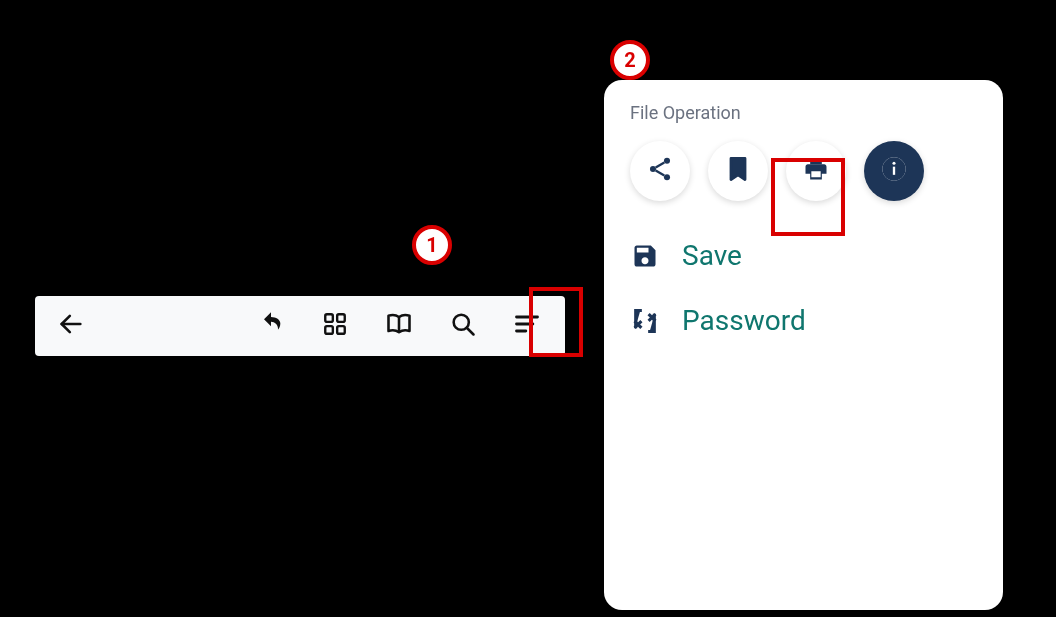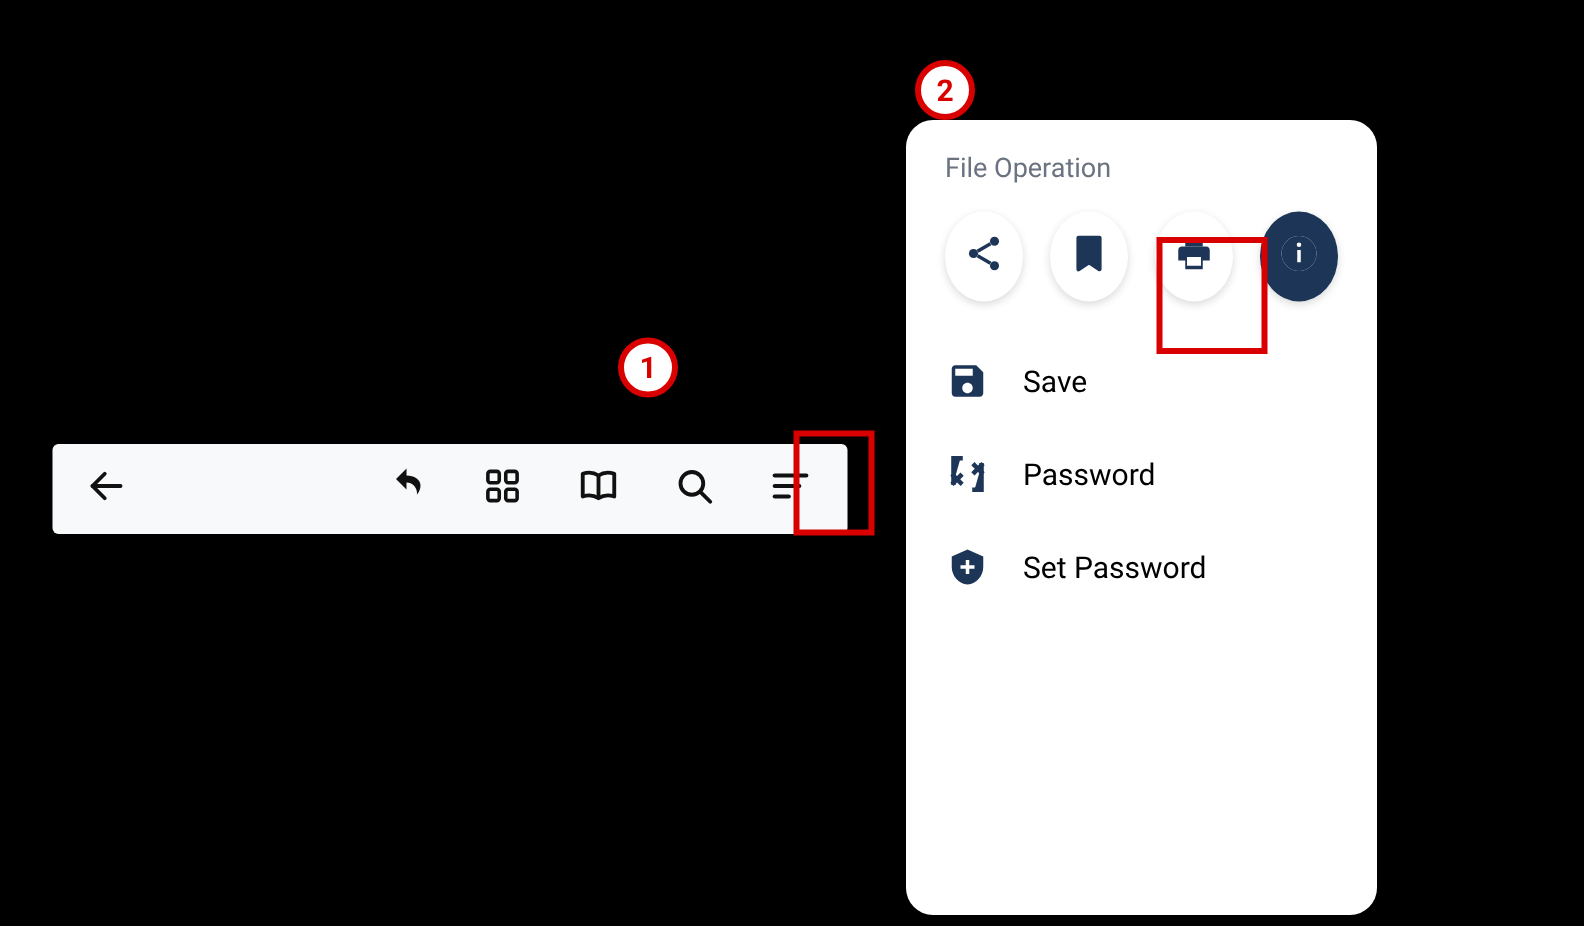--- a/index.html
+++ b/index.html
@@ -49,21 +49,21 @@
     display:flex; align-items:center; justify-content:center;
     font-weight:700; font-size:20px; color:#d90000;
   }
   .c1 { left: 412px; top: 225px; }
   .c2 { left: 610px; top: 40px; }
 
   
   .panel {
     position:absolute;
     left: 604px; top: 80px;
-    width: 314px; height: 530px;
+    width: 399px; height: 530px;
     background:#fff;
     border-radius:18px;
     box-shadow: 0 4px 20px rgba(0,0,0,.3);
     padding: 22px 0 16px 0;
     display:flex; flex-direction:column;
   }
   .panel-title {
     color:#6b7280;
     font-size:18px;
     padding: 0 26px 18px 26px;
@@ -90,21 +90,21 @@
 
   .menu-list { display:flex; flex-direction:column; }
   .menu-item {
     display:flex; align-items:center;
     gap:22px;
     padding: 16px 26px;
     cursor:pointer;
   }
   .menu-item .micon { width:30px; height:30px; flex:0 0 30px; display:flex; align-items:center; justify-content:center; }
   .menu-item .micon svg { width:28px; height:28px; fill:#1d3557; }
-  .menu-item .mlabel { font-size:20px; color:#000000; }
+  .menu-item .mlabel { font-size:28px; color:#0f766e; }
 </style>
 </head>
 <body>
 
 <div class="toolbar">
   <div class="toolbar-left">
     <div class="tb-btn">
       <span>
         <svg viewBox="0 0 24 24" fill="none" stroke="#111" stroke-width="2.2" stroke-linecap="round" stroke-linejoin="round">
             <line x1="20" y1="12" x2="4" y2="12"></line>
@@ -227,29 +227,20 @@
             <polyline points="4 17 8 13"></polyline>
             <polyline points="4 17 0 13" transform="translate(4,0)"></polyline>
             <polyline points="16 21 20 21 20 7"></polyline>
             <polyline points="20 7 16 11"></polyline>
             <polyline points="20 7 24 11" transform="translate(-4,0)"></polyline>
           </svg>
       </span>
       <span class="mlabel">Password</span>
     </div>
 
-    <div class="menu-item">
-      <span class="micon">
-        <svg viewBox="0 0 24 24">
-            <path d="M12 2l9 4v6c0 5-3.8 9.7-9 10-5.2-.3-9-5-9-10V6l9-4z"></path>
-            <path d="M11 8h2v3h3v2h-3v3h-2v-3H8v-2h3V8z" fill="#fff"></path>
-          </svg>
-      </span>
-      <span class="mlabel">Set Password</span>
-    </div>
 
   </div>
 </div>
 
 <div class="highlight-box hl2"></div>
 <div class="callout c2">
   <span>2</span>
 </div>
 
 </body></html>

